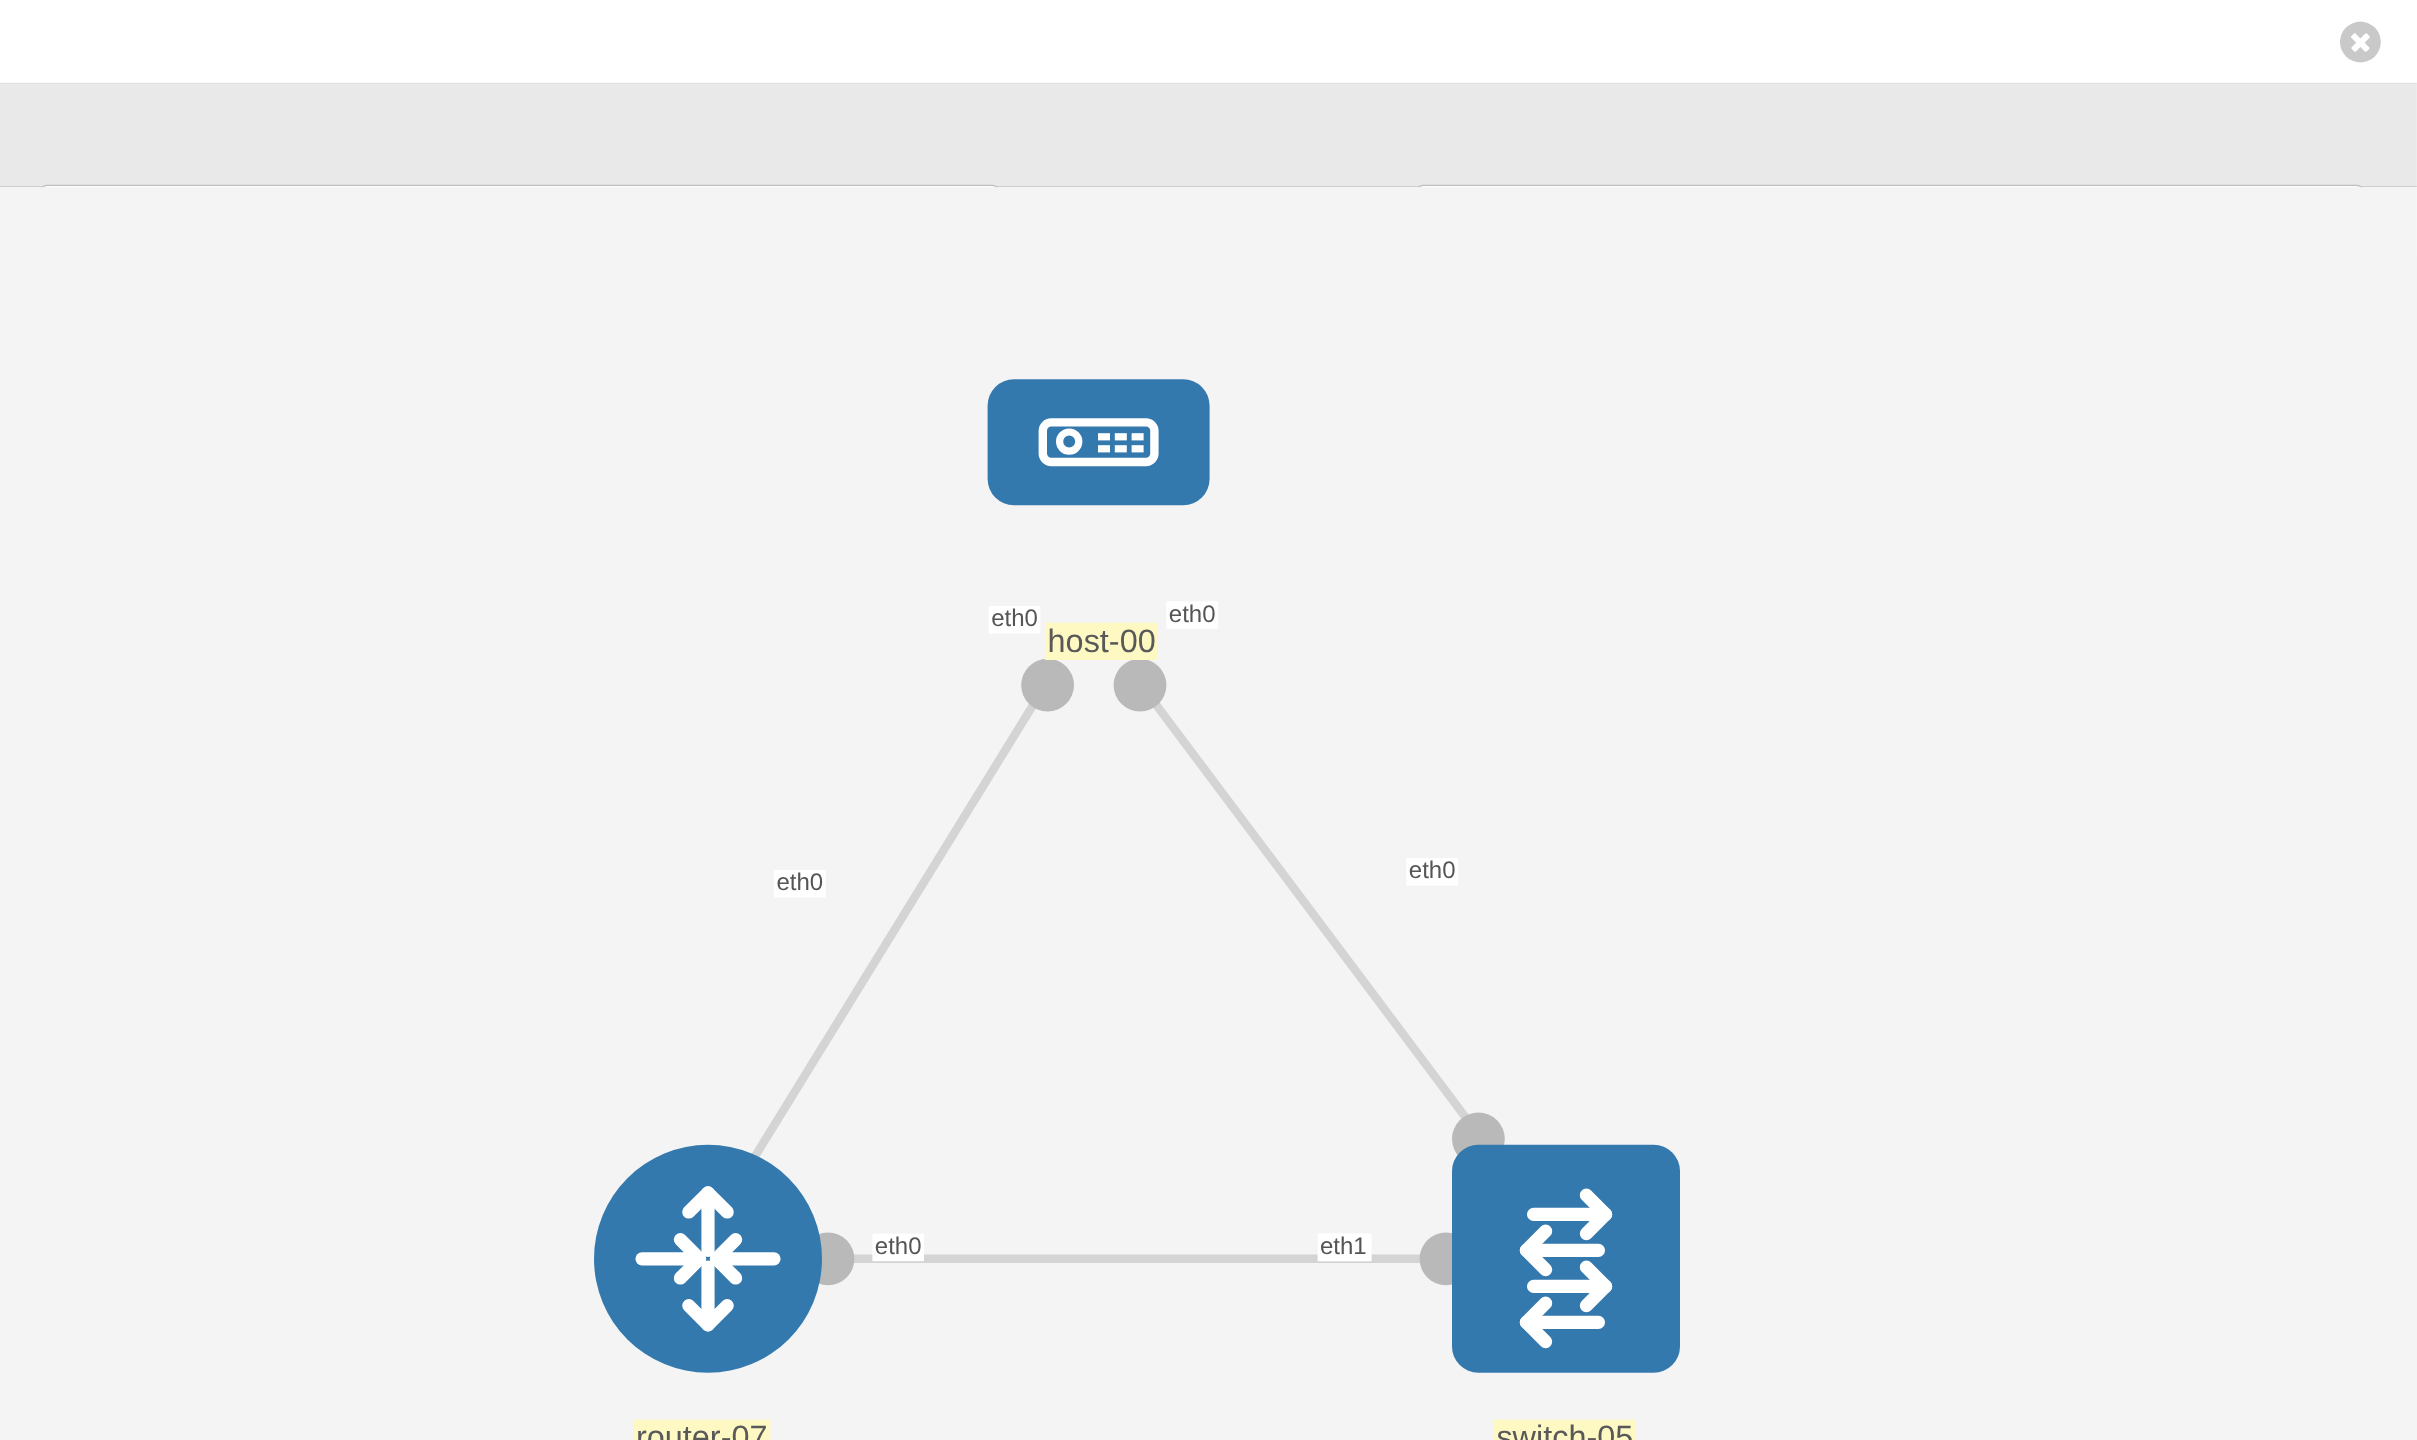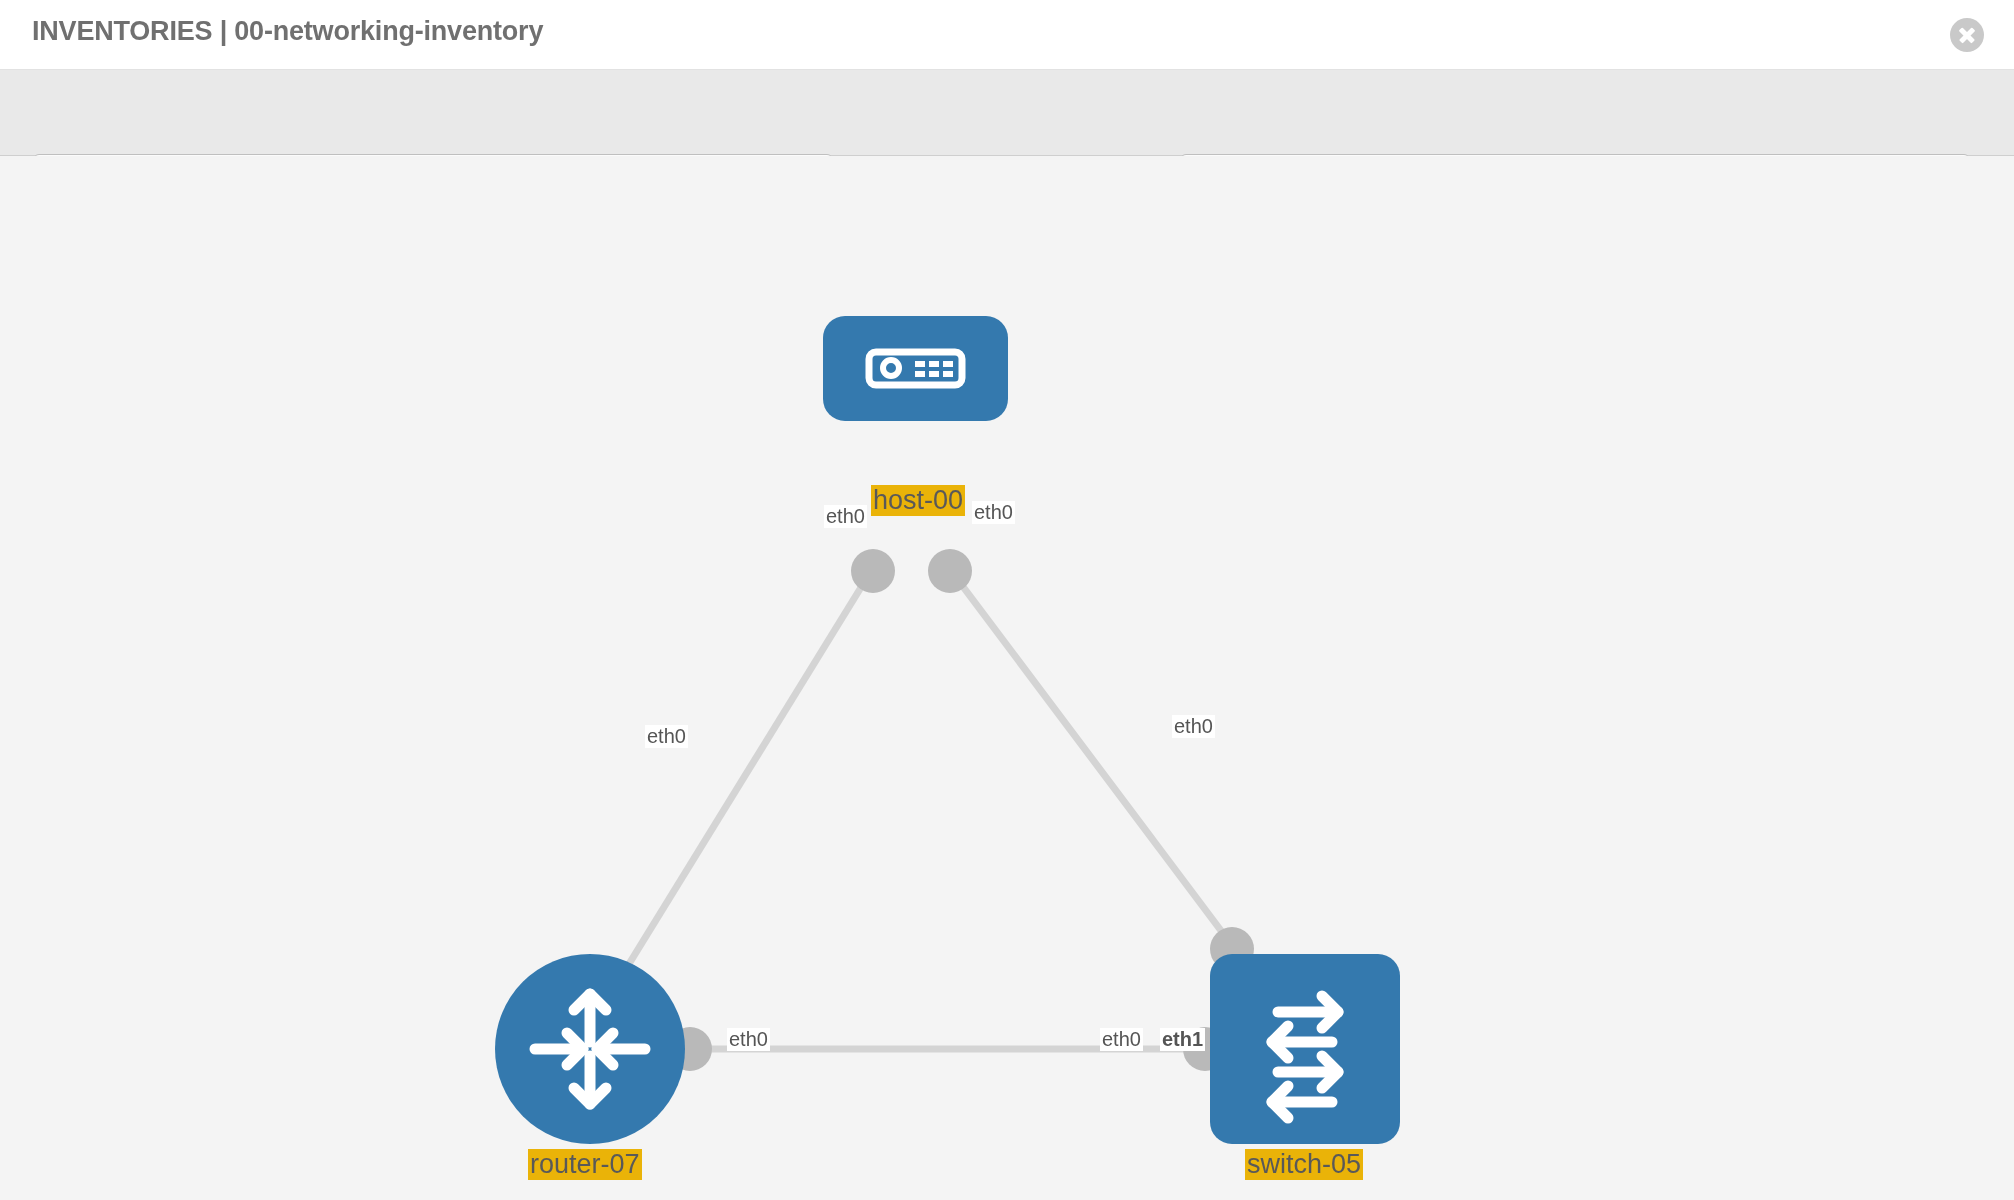--- a/index.html
+++ b/index.html
@@ -132,40 +132,40 @@
     background: #3479ae;
     cursor: pointer;
   }
   .node-rounded { border-radius: 22px; }
   .node-circle  { border-radius: 50%; }
 
   .node-label {
     position: absolute;
     font-size: 27px;
     color: #595959;
-    background: #eab308;
+    background: #fef9c3;
     white-space: nowrap;
     padding: 0 2px;
     line-height: 1.15;
+    margin-top: 34px;
   }
   .edge-label {
     position: absolute;
     font-size: 20px;
     color: #555555;
     background: #ffffff;
     white-space: nowrap;
     padding: 0 2px;
     line-height: 1.15;
   }
 </style>
 </head>
 <body>
 
 <div class="header">
-  <div class="page-title">INVENTORIES | 00-networking-inventory</div>
   <div class="close-btn">
     <div class="bar a"></div>
     <div class="bar b"></div>
   </div>
 </div>
 
 <div class="toolbar">
 
   <div class="select-box" id="actions-select">
     <span class="sel-text">ACTIONS</span>
@@ -251,19 +251,19 @@
       </g>
     </svg>
   </div>
 
   <div class="edge-label" style="left:824px;  top:349px;">eth0</div>
   <div class="edge-label" style="left:972px;  top:345px;">eth0</div>
   <div class="edge-label" style="left:645px;  top:569px;">eth0</div>
   <div class="edge-label" style="left:1172px; top:559px;">eth0</div>
   <div class="edge-label" style="left:727px;  top:872px;">eth0</div>
   <div class="edge-label" style="left:1100px; top:872px;">eth0</div>
-  <div class="edge-label" style="left:1160px; top:872px;font-weight:bold;">eth1</div>
+  <div class="edge-label" style="left:1098px; top:872px;">eth1</div>
 
   <div class="node-label" style="left:871px;  top:329px;">host-00</div>
   <div class="node-label" style="left:528px;  top:993px;">router-07</div>
   <div class="node-label" style="left:1245px; top:993px;">switch-05</div>
 
 </div>
 
 </body></html>

